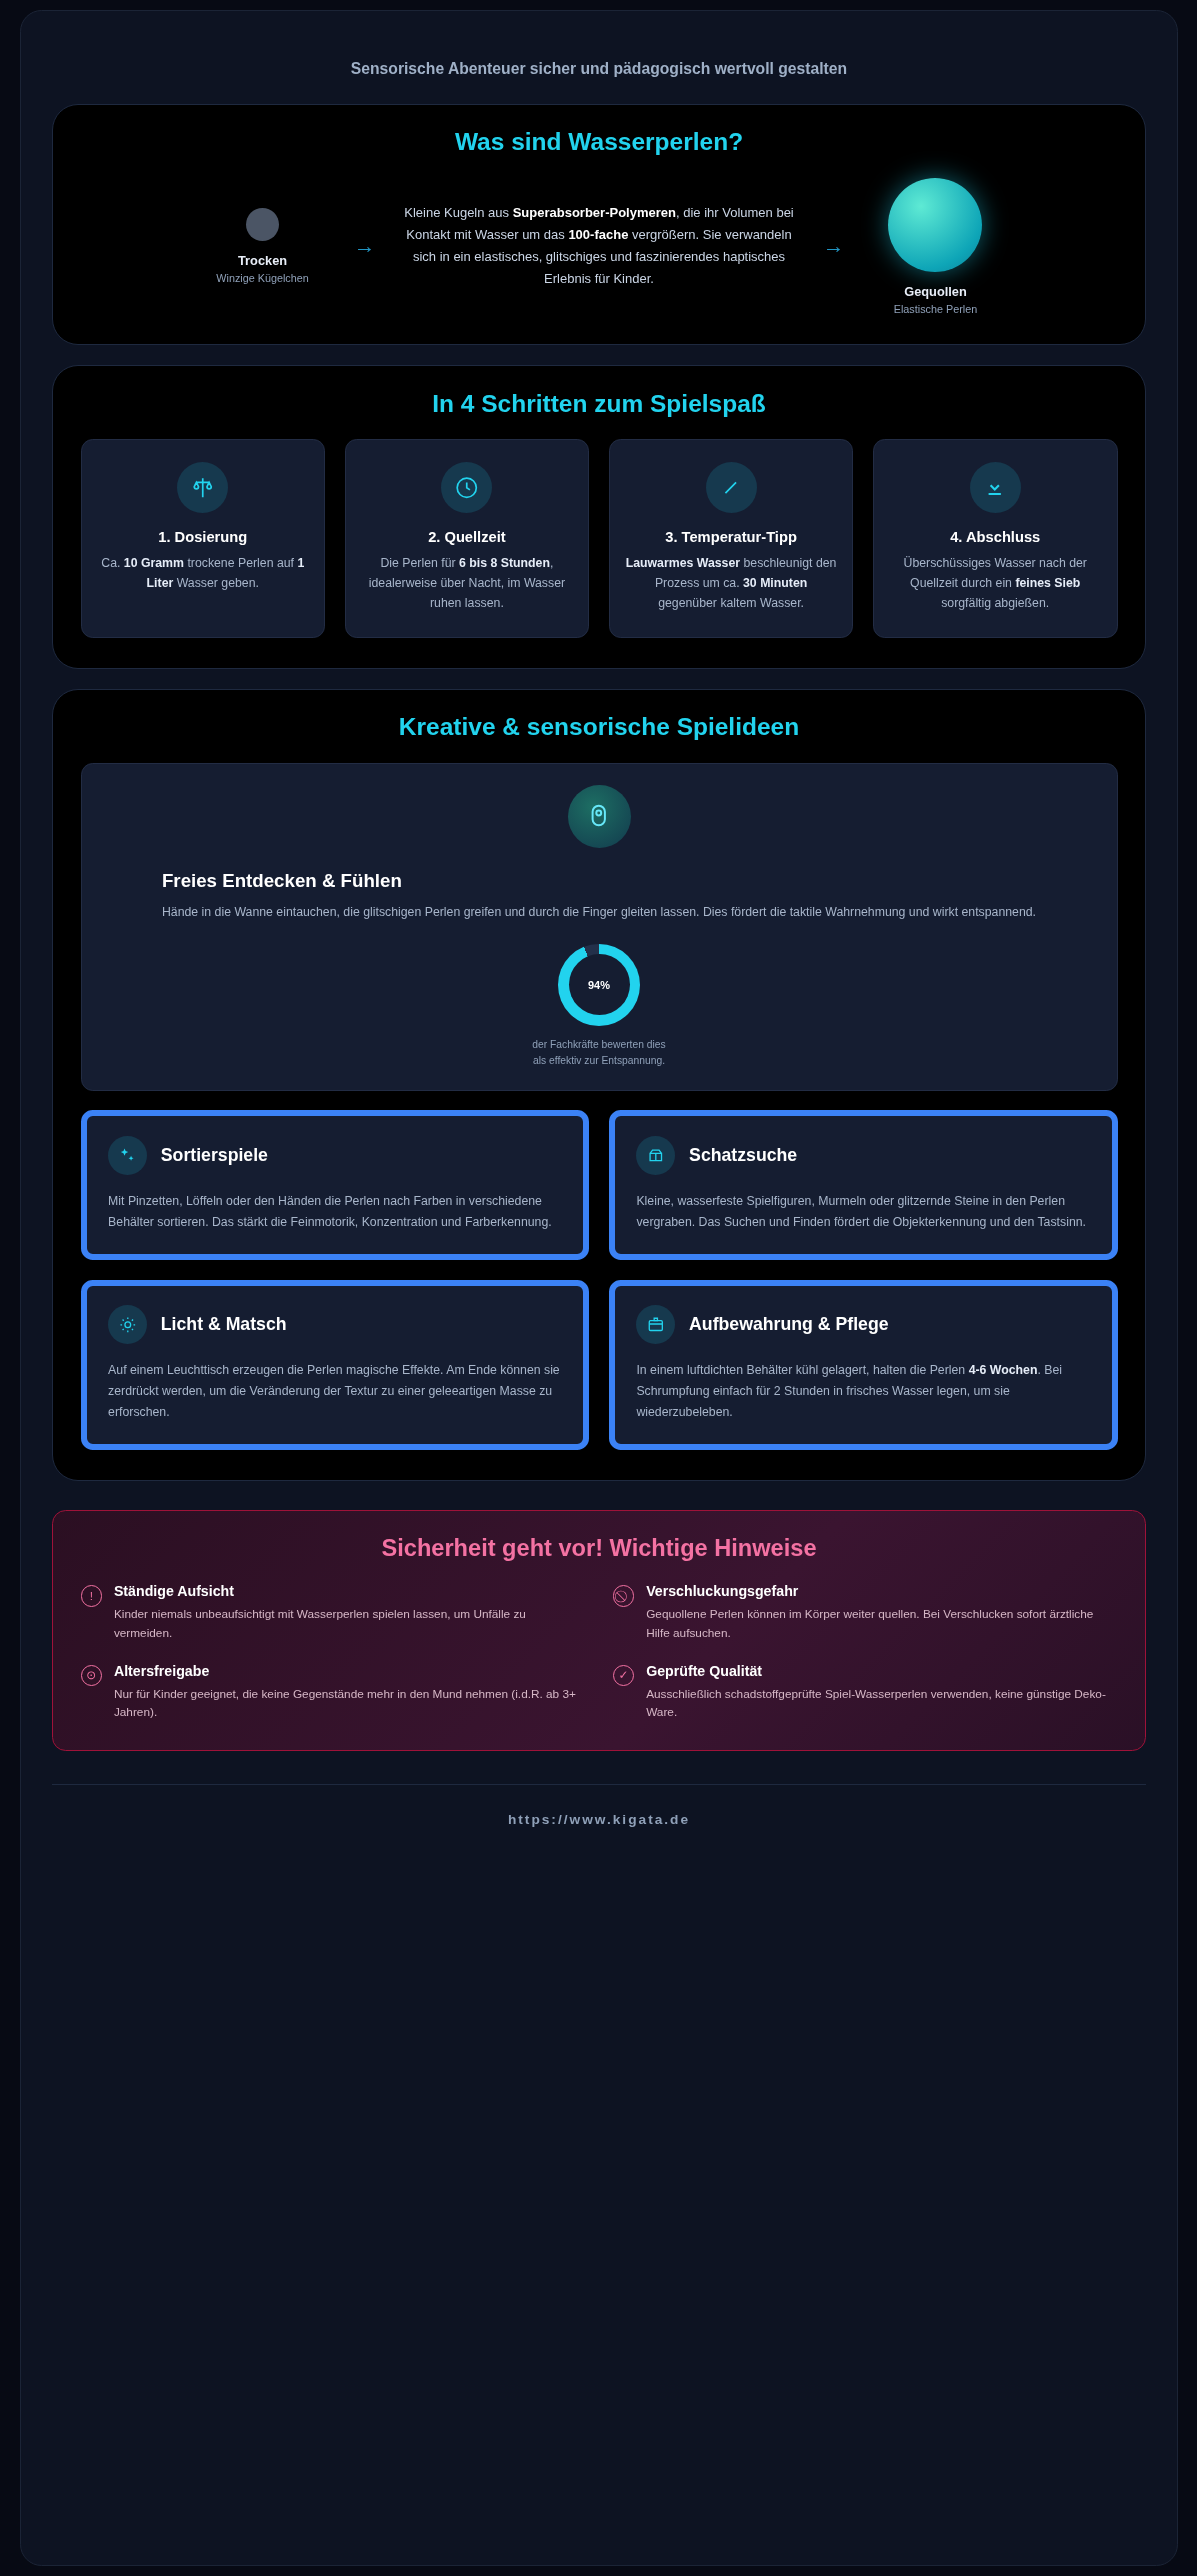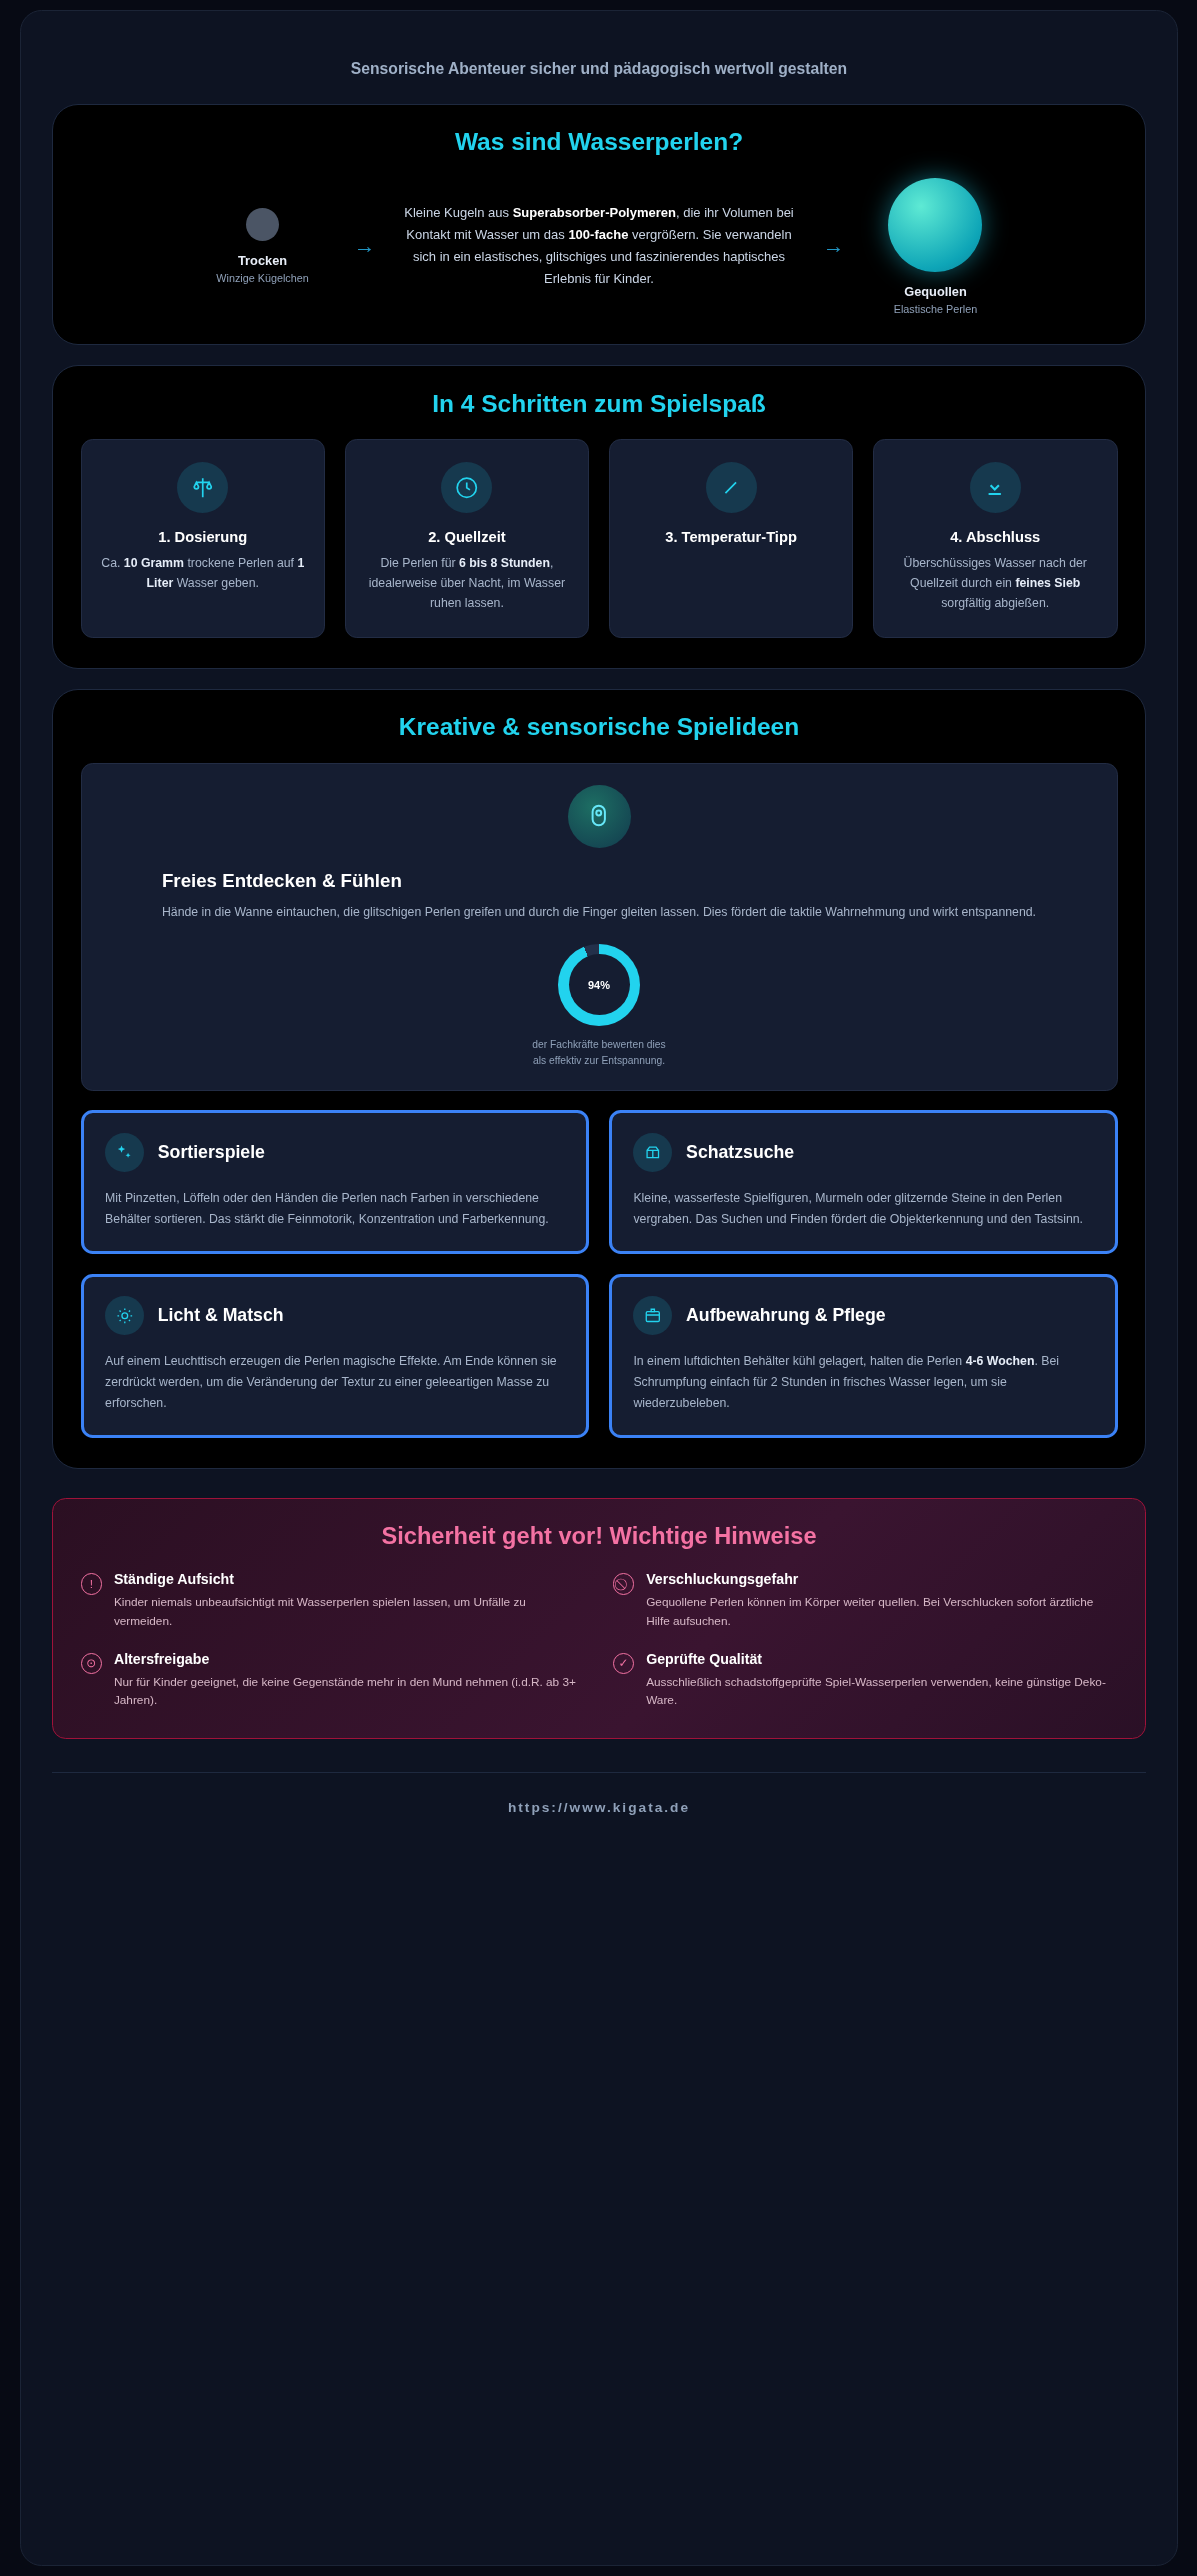--- a/index.html
+++ b/index.html
@@ -156,21 +156,21 @@
   .donut-cap { font-size: 10.3px; color: #8fa0b8; line-height: 1.5; }
 
   .idea-grid {
     margin-top: 19.6px;
     display: grid;
     grid-template-columns: 1fr 1fr;
     gap: 19.6px;
   }
   .idea {
     background: #151d31;
-    border: 3px solid #3b82f6;
+    border: 6px solid #3b82f6;
     border-radius: 11.8px;
     padding: 19.6px 21.6px 21.6px;
   }
   .idea-head { display: flex; align-items: center; gap: 13.7px; margin-bottom: 15.7px; }
   .idea-head .ic-circle { width: 39px; height: 39px; margin: 0; }
   .idea-head h3 { font-size: 17.7px; color: #ffffff; }
   .idea p { font-size: 12.3px; color: #a8b6cb; line-height: 1.7; }
   .idea p b { color: #e6edf8; }
 
   
@@ -271,20 +271,21 @@
         <p><span>Die Perlen für </span><b>6 bis 8 Stunden</b><span>, idealerweise über Nacht, im Wasser ruhen lassen.</span></p>
       </div>
 
       <div class="step">
         <div class="ic-circle">
           <svg width="25.5" height="25.5" viewBox="0 0 24 24" fill="none" stroke="currentColor" stroke-width="1.6">
             <path d="M7 17 17 7M8 7h.01M16 16h.01M12 6h.01M6 12h.01M18 12h.01"></path>
           </svg>
         </div>
         <h3>3. Temperatur-Tipp</h3>
+        <p><span></span><b>Lauwarmes Wasser</b><span> beschleunigt den Prozess um ca. </span><b>30 Minuten</b><span> gegenüber kaltem Wasser.</span></p>
       </div>
 
       <div class="step">
         <div class="ic-circle">
           <svg width="25.5" height="25.5" viewBox="0 0 24 24" fill="currentColor">
             <path d="M12 4v8.2l3.2-3.2 1.4 1.4L12 15l-4.6-4.6 1.4-1.4L12 12.2V4z"></path>
               <rect x="6" y="17" width="12" height="1.8" rx=".9"></rect>
           </svg>
         </div>
         <h3>4. Abschluss</h3>

